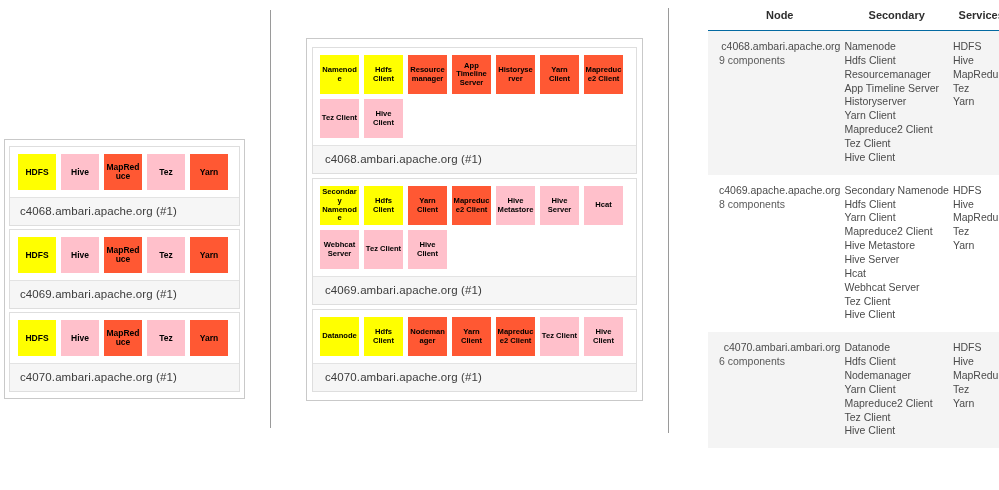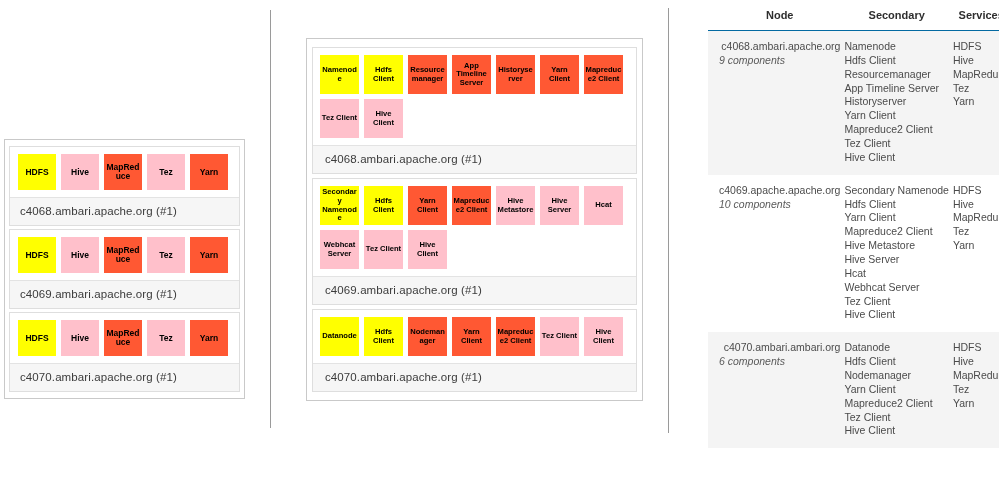--- a/index.html
+++ b/index.html
@@ -153,21 +153,21 @@
     padding: 9px 4px 10px 0;
     line-height: 1.32;
   }
   #node-table tbody td:first-child { padding-left: 11px; }
   #node-table tbody tr.row-alt td { background: #f4f4f4; }
   #node-table tbody tr.row-plain td { background: #ffffff; }
   .col-node  { width: 125px; }
   .col-comp  { width: 105px; }
   .col-svc   { width: 61px; }
   .node-name { color: #4b4b4b; white-space: nowrap; text-align: right; }
-  .node-count { font-style: italic; color: #5a5a5a; }
+  .node-count { color: #5a5a5a; }
   .cellline { white-space: nowrap; }
 </style>
 </head>
 <body>
 
 <div class="divider" id="divider-1"></div>
 <div class="divider" id="divider-2"></div>
 
 <div id="left-panel">
     <div class="lcard">
@@ -276,21 +276,21 @@
             <div class="cellline">HDFS</div>
             <div class="cellline">Hive</div>
             <div class="cellline">MapReduce</div>
             <div class="cellline">Tez</div>
             <div class="cellline">Yarn</div>
           </td>
         </tr>
         <tr class="row-plain">
           <td class="col-node">
             <div class="node-name">c4069.apache.apache.org</div>
-            <div class="node-count">10 components</div>
+            <div class="node-count">8 components</div>
           </td>
           <td class="col-comp">
             <div class="cellline">Secondary Namenode</div>
             <div class="cellline">Hdfs Client</div>
             <div class="cellline">Yarn Client</div>
             <div class="cellline">Mapreduce2 Client</div>
             <div class="cellline">Hive Metastore</div>
             <div class="cellline">Hive Server</div>
             <div class="cellline">Hcat</div>
             <div class="cellline">Webhcat Server</div>

